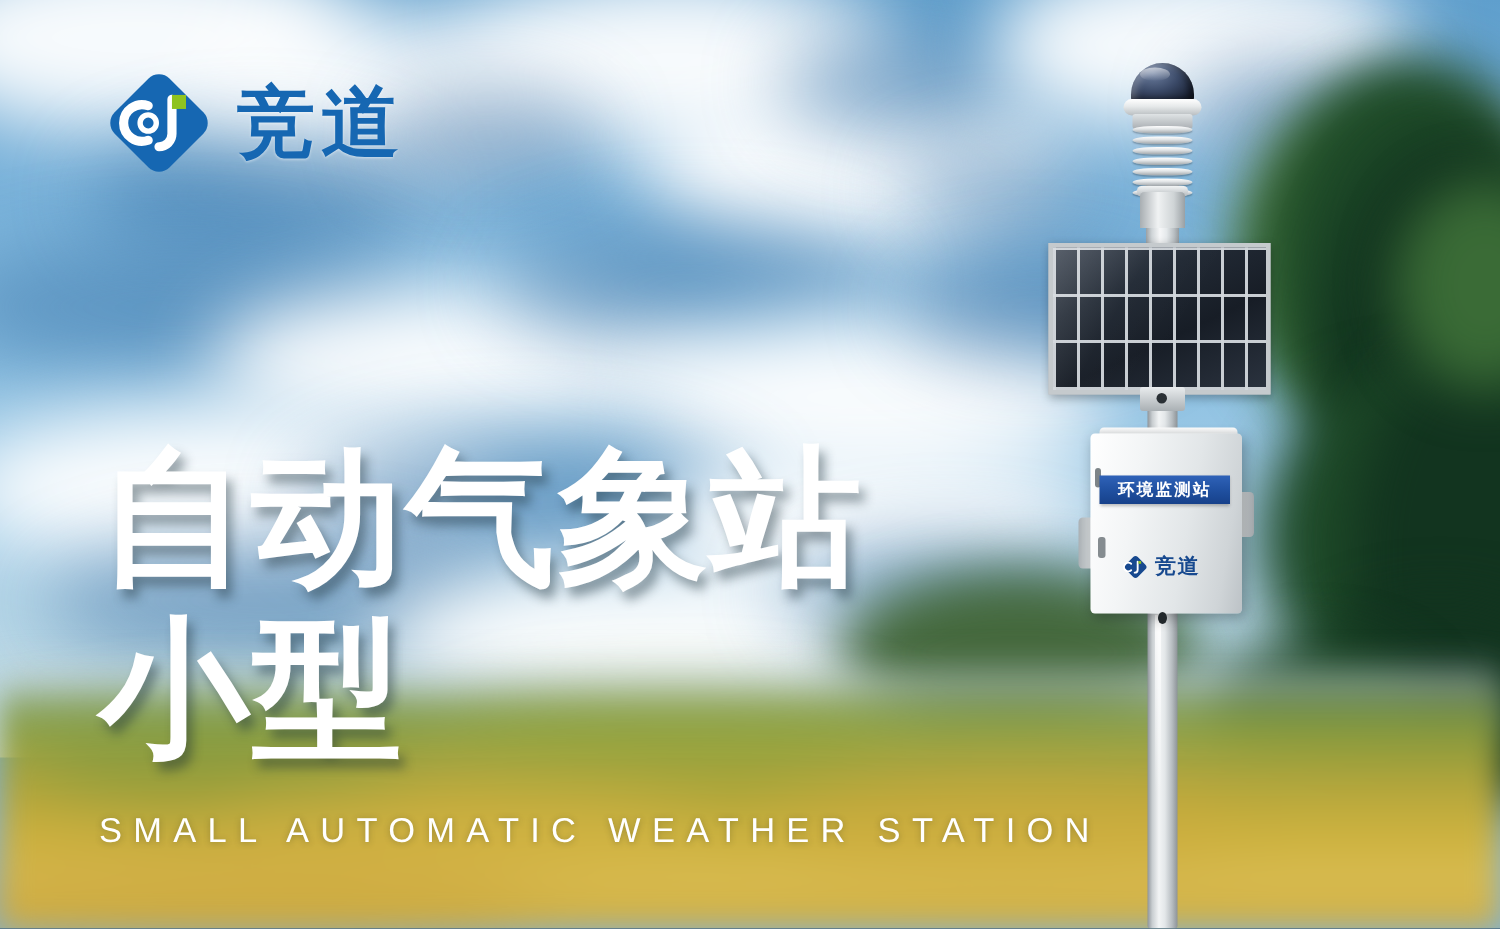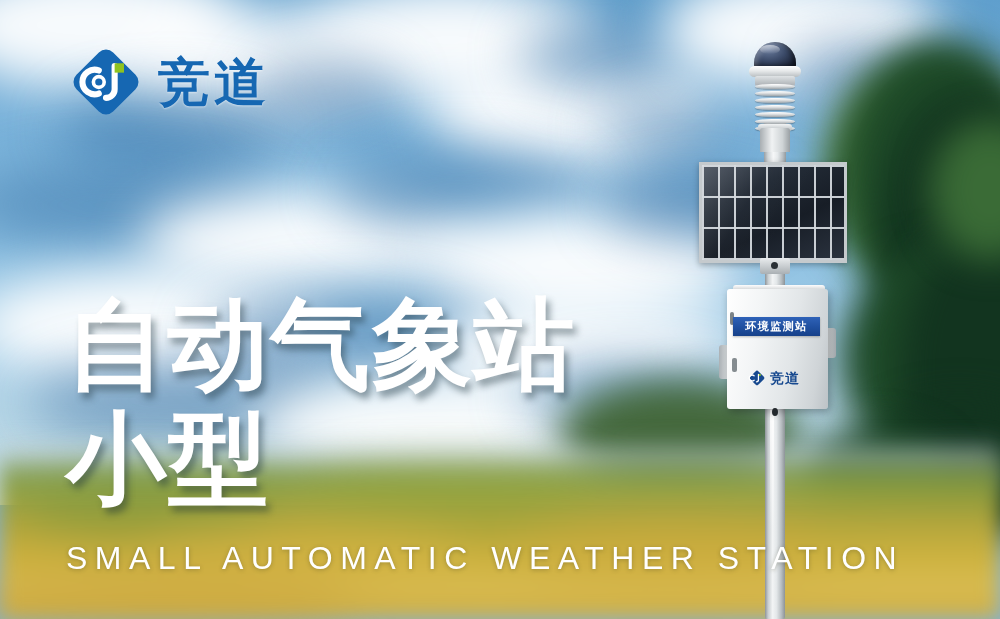--- a/index.html
+++ b/index.html
@@ -90,21 +90,21 @@
     font-weight:bold;
     line-height:1.14;
     letter-spacing:2px;
     font-family:"DejaVu Sans","Liberation Sans",sans-serif;
     text-shadow:4px 6px 7px rgba(20,40,50,0.42);
     white-space:nowrap;
   }
   .subtitle{
     position:absolute; left:66px; top:540px; z-index:40;
     color:#ffffff;
-    font-size:32px;
+    font-size:23px;
     letter-spacing:7.5px;
     font-weight:400;
     white-space:nowrap;
     text-shadow:0 1px 4px rgba(60,60,30,0.35);
     font-family:"Liberation Sans",sans-serif;
   }
 
   
   .station{position:absolute; left:0; top:0; width:812px; height:619px; z-index:30;}
 

